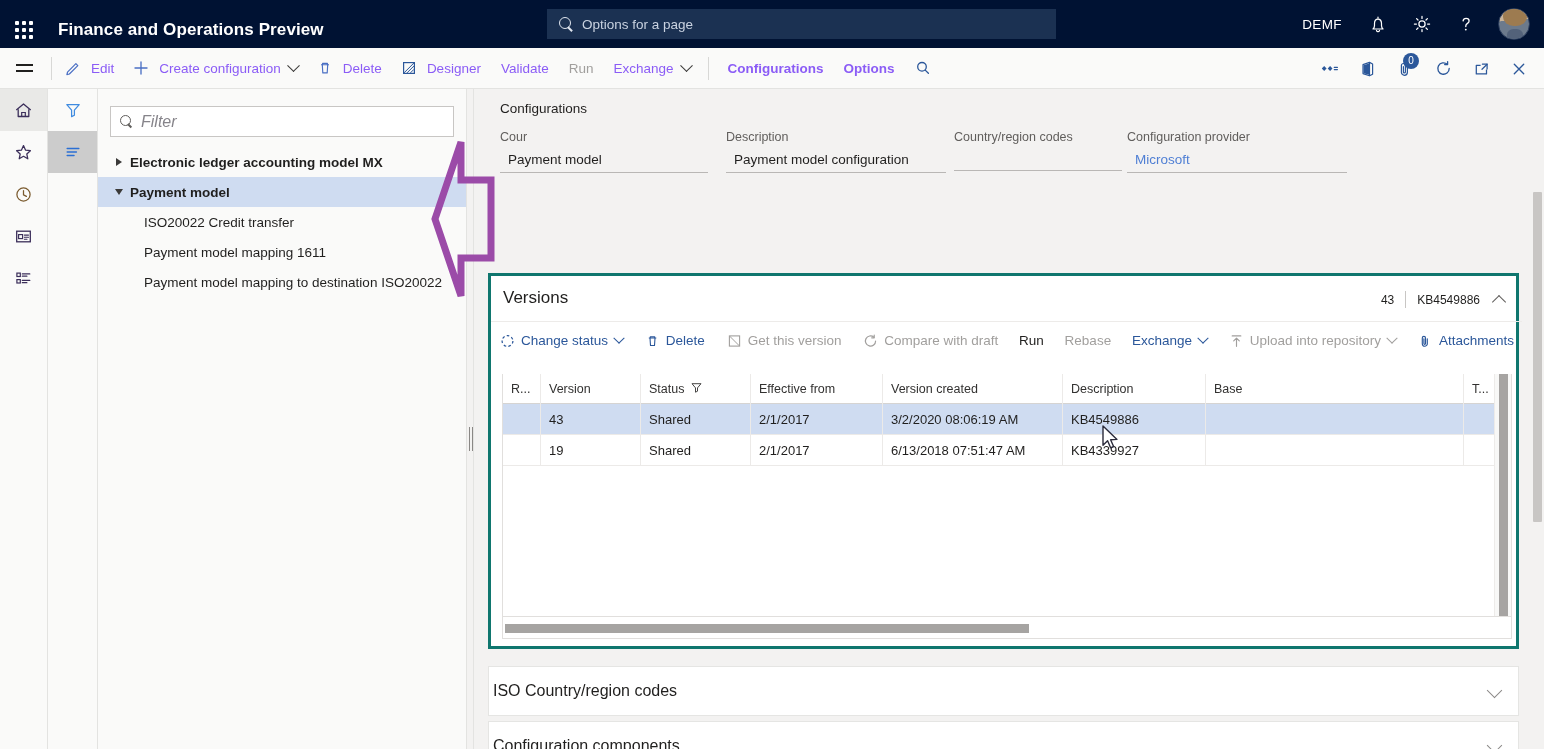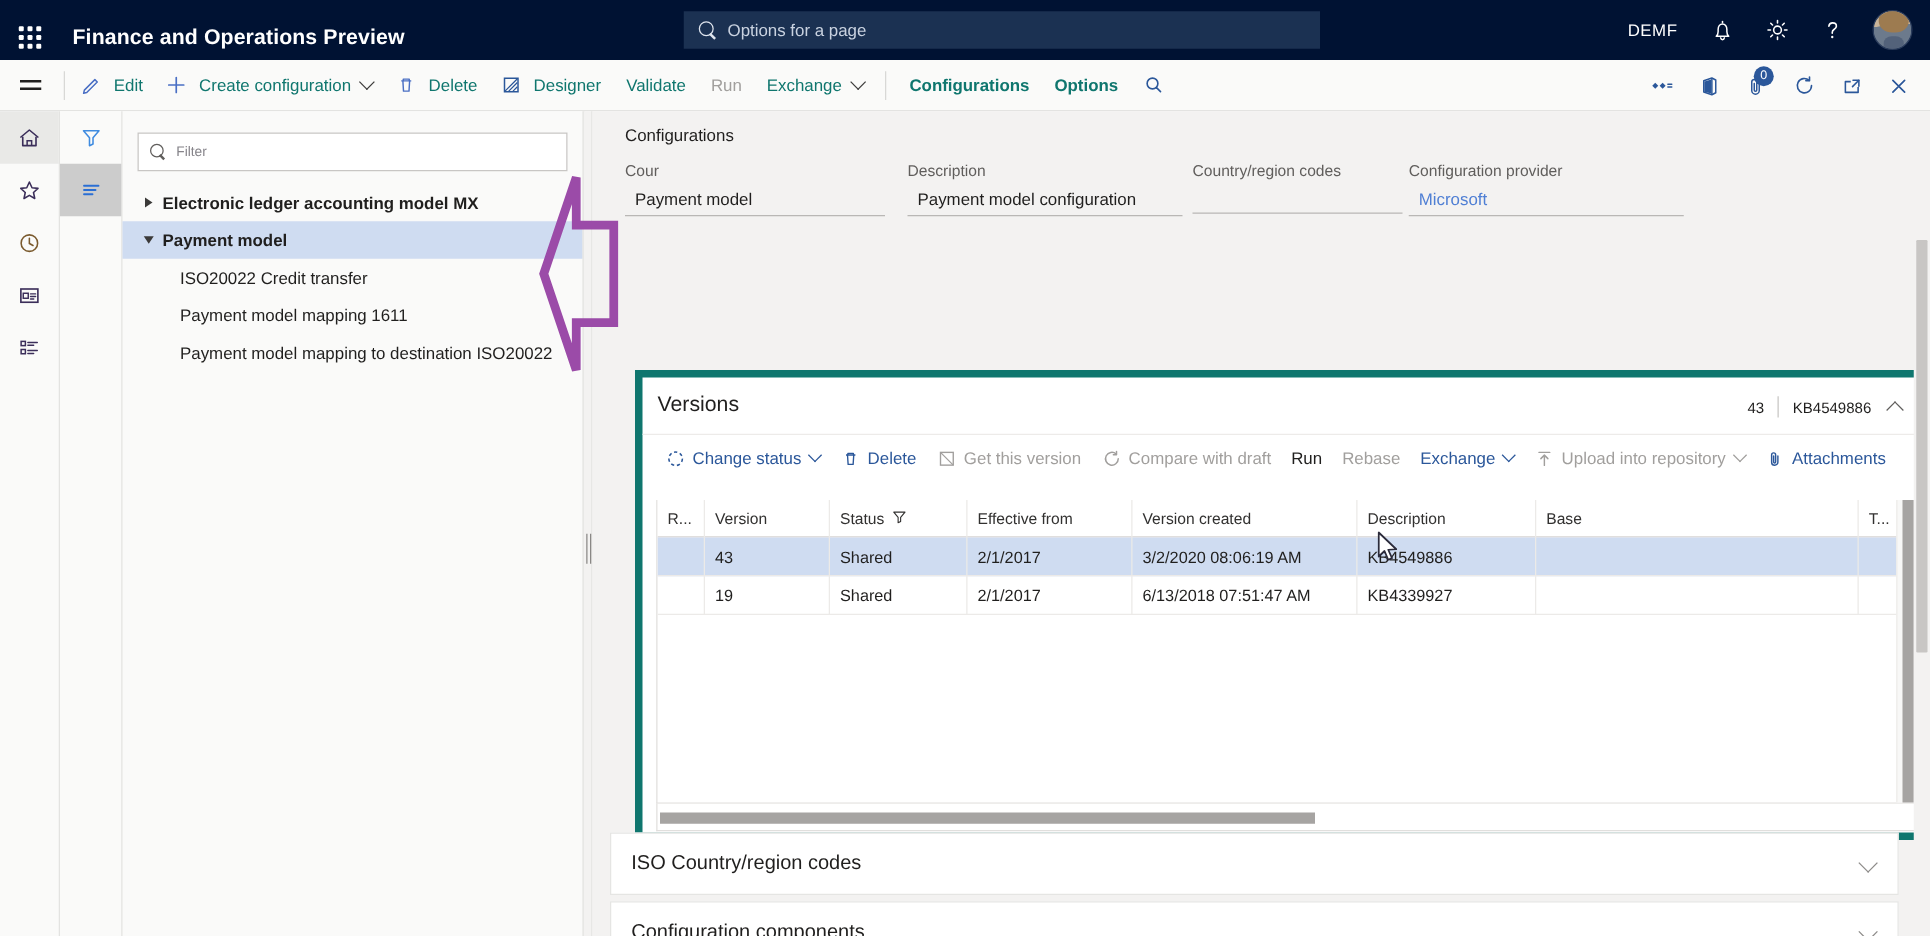--- a/index.html
+++ b/index.html
@@ -116,21 +116,21 @@
   #hamburger i {
     display: block; width: 17px; height: 1.8px;
     background: #201f1e; margin: 2.4px 0;
   }
   .cmd-sep {
     width: 1px; height: 23px; background: #d8d8d6;
     margin: 0 3px; flex: none;
   }
   .cmd-btn {
     display: flex; align-items: center; height: 40px;
-    padding: 0 9px; font-size: 13.5px; color: #0f766e;
+    padding: 0 9px; font-size: 13.5px; color: #8b5cf6;
     cursor: pointer; white-space: nowrap; flex: none;
   }
   .cmd-btn.disabled { color: #a19f9d; cursor: default; }
   .cmd-btn.strong { font-weight: bold; }
   .cmd-btn .lbl { margin-left: 2px; }
   .cmd-ico { width: 20px; height: 18px; margin-right: 5px; flex: none; position: relative; }
   .chev-d {
     width: 9px; height: 9px; margin-left: 8px; flex:none;
     border-right: 1.5px solid #3b3a39; border-bottom: 1.5px solid #3b3a39;
     transform: rotate(45deg) translate(-2px,-2px);
@@ -194,21 +194,21 @@
   }
   #filter-wrap .mag2 { width: 14px; height: 14px; position: relative; margin-right: 7px; flex:none; }
   #filter-wrap .mag2::before {
     content:""; position:absolute; left:0; top:0; width:9px; height:9px;
     border:1.5px solid #605e5c; border-radius:50%;
   }
   #filter-wrap .mag2::after {
     content:""; position:absolute; left:7.5px; top:8px; width:5px; height:1.5px;
     background:#605e5c; transform:rotate(45deg); transform-origin:left center;
   }
-  #filter-placeholder { color:#86848a; font-size:11px; }
+  #filter-placeholder { color:#86848a; font-size:16px;font-style:italic; }
 
   #tree-list { position:absolute; left:50px; top:58px; width:370px; }
   .tree-row {
     height: 30px; display: flex; align-items: center;
     font-size: 13.5px; color: #201f1e; cursor: pointer;
     padding-left: 10px; white-space: nowrap;
   }
   .tree-row.selected { background: #cfdcf1; }
   .tree-row.lvl1 { font-weight: bold; }
   .tree-row.lvl2 { padding-left: 46px; }
@@ -267,25 +267,24 @@
   .fld .fl-value {
     font-size: 13.5px; color: #201f1e;
     padding: 2px 0 5px 8px;
     border-bottom: 1px solid #b9b7b5;
   }
   .fld .fl-value.link { color: #4f7fd4; }
   .fld .fl-value.empty { min-height: 21px; }
 
   
   #versions-card {
-    position: absolute; left: 14px; top: 207px;
+    position: absolute; left: 14px; top: 184px;
     width: 1031px; height: 376px;
     background: #ffffff;
-    border: 6px solid #0f766e;
-    margin-left: 20px;
+    border: 3px solid #0f766e;
   }
   #versions-title {
     position: absolute; left: 12px; top: 12px;
     font-size: 17px; color: #201f1e;
   }
   #versions-meta {
     position: absolute; right: 12px; top: 15px;
     display: flex; align-items: center; font-size: 12px; color: #201f1e;
   }
   #versions-meta .vm-num { margin-right: 11px; }
@@ -293,21 +292,21 @@
   #versions-meta .vm-kb { margin-right: 14px; }
   .chev-up {
     width: 10px; height: 10px;
     border-left: 1.4px solid #605e5c; border-top: 1.4px solid #605e5c;
     transform: rotate(45deg); margin-top: 4px;
     cursor: pointer;
   }
   #versions-toolbar {
     position: absolute; left: 0; top: 45px; width: 1031px; height: 38px;
     border-top: 1px solid #edebe9;
-    display: flex; align-items: center; padding-left: 10px;
+    display: flex; align-items: center;  justify-content: space-between;
   }
   .vtb {
     display: flex; align-items: center; height: 32px;
     padding: 0 8px; font-size: 13.5px; color: #2b579a;
     cursor: pointer; white-space: nowrap; flex: none;
   }
   .vtb.plain { color: #201f1e; }
   .vtb.disabled { color: #a19f9d; cursor: default; }
   .vtb .vico { width: 17px; height: 16px; margin-right: 5px; flex:none; position: relative; }
   .chev-d2 {
@@ -357,21 +356,21 @@
   #grid-hscroll-thumb {
     position: absolute; left: 2px; top: 7px; width: 524px; height: 9px; background: #a6a4a2;
   }
 
   
   .fasttab {
     position: absolute; left: 14px; width: 1031px; height: 50px;
     background: #ffffff; border: 1px solid #e5e5e3;
     display: flex; align-items: center; cursor: pointer;
   }
-  .fasttab .ft-title { font-size: 16px; color: #201f1e; margin-left: 16px; }
+  .fasttab .ft-title { font-size: 16px; color: #201f1e; margin-left: 4px; }
   .fasttab .chev-dn {
     position: absolute; right: 18px; top: 18px;
     width: 11px; height: 11px;
     border-right: 1.4px solid #8c8a88; border-bottom: 1.4px solid #8c8a88;
     transform: rotate(45deg);
   }
 
   
   #annotation-arrow {
     position: absolute; left: 424px; top: 136px;

